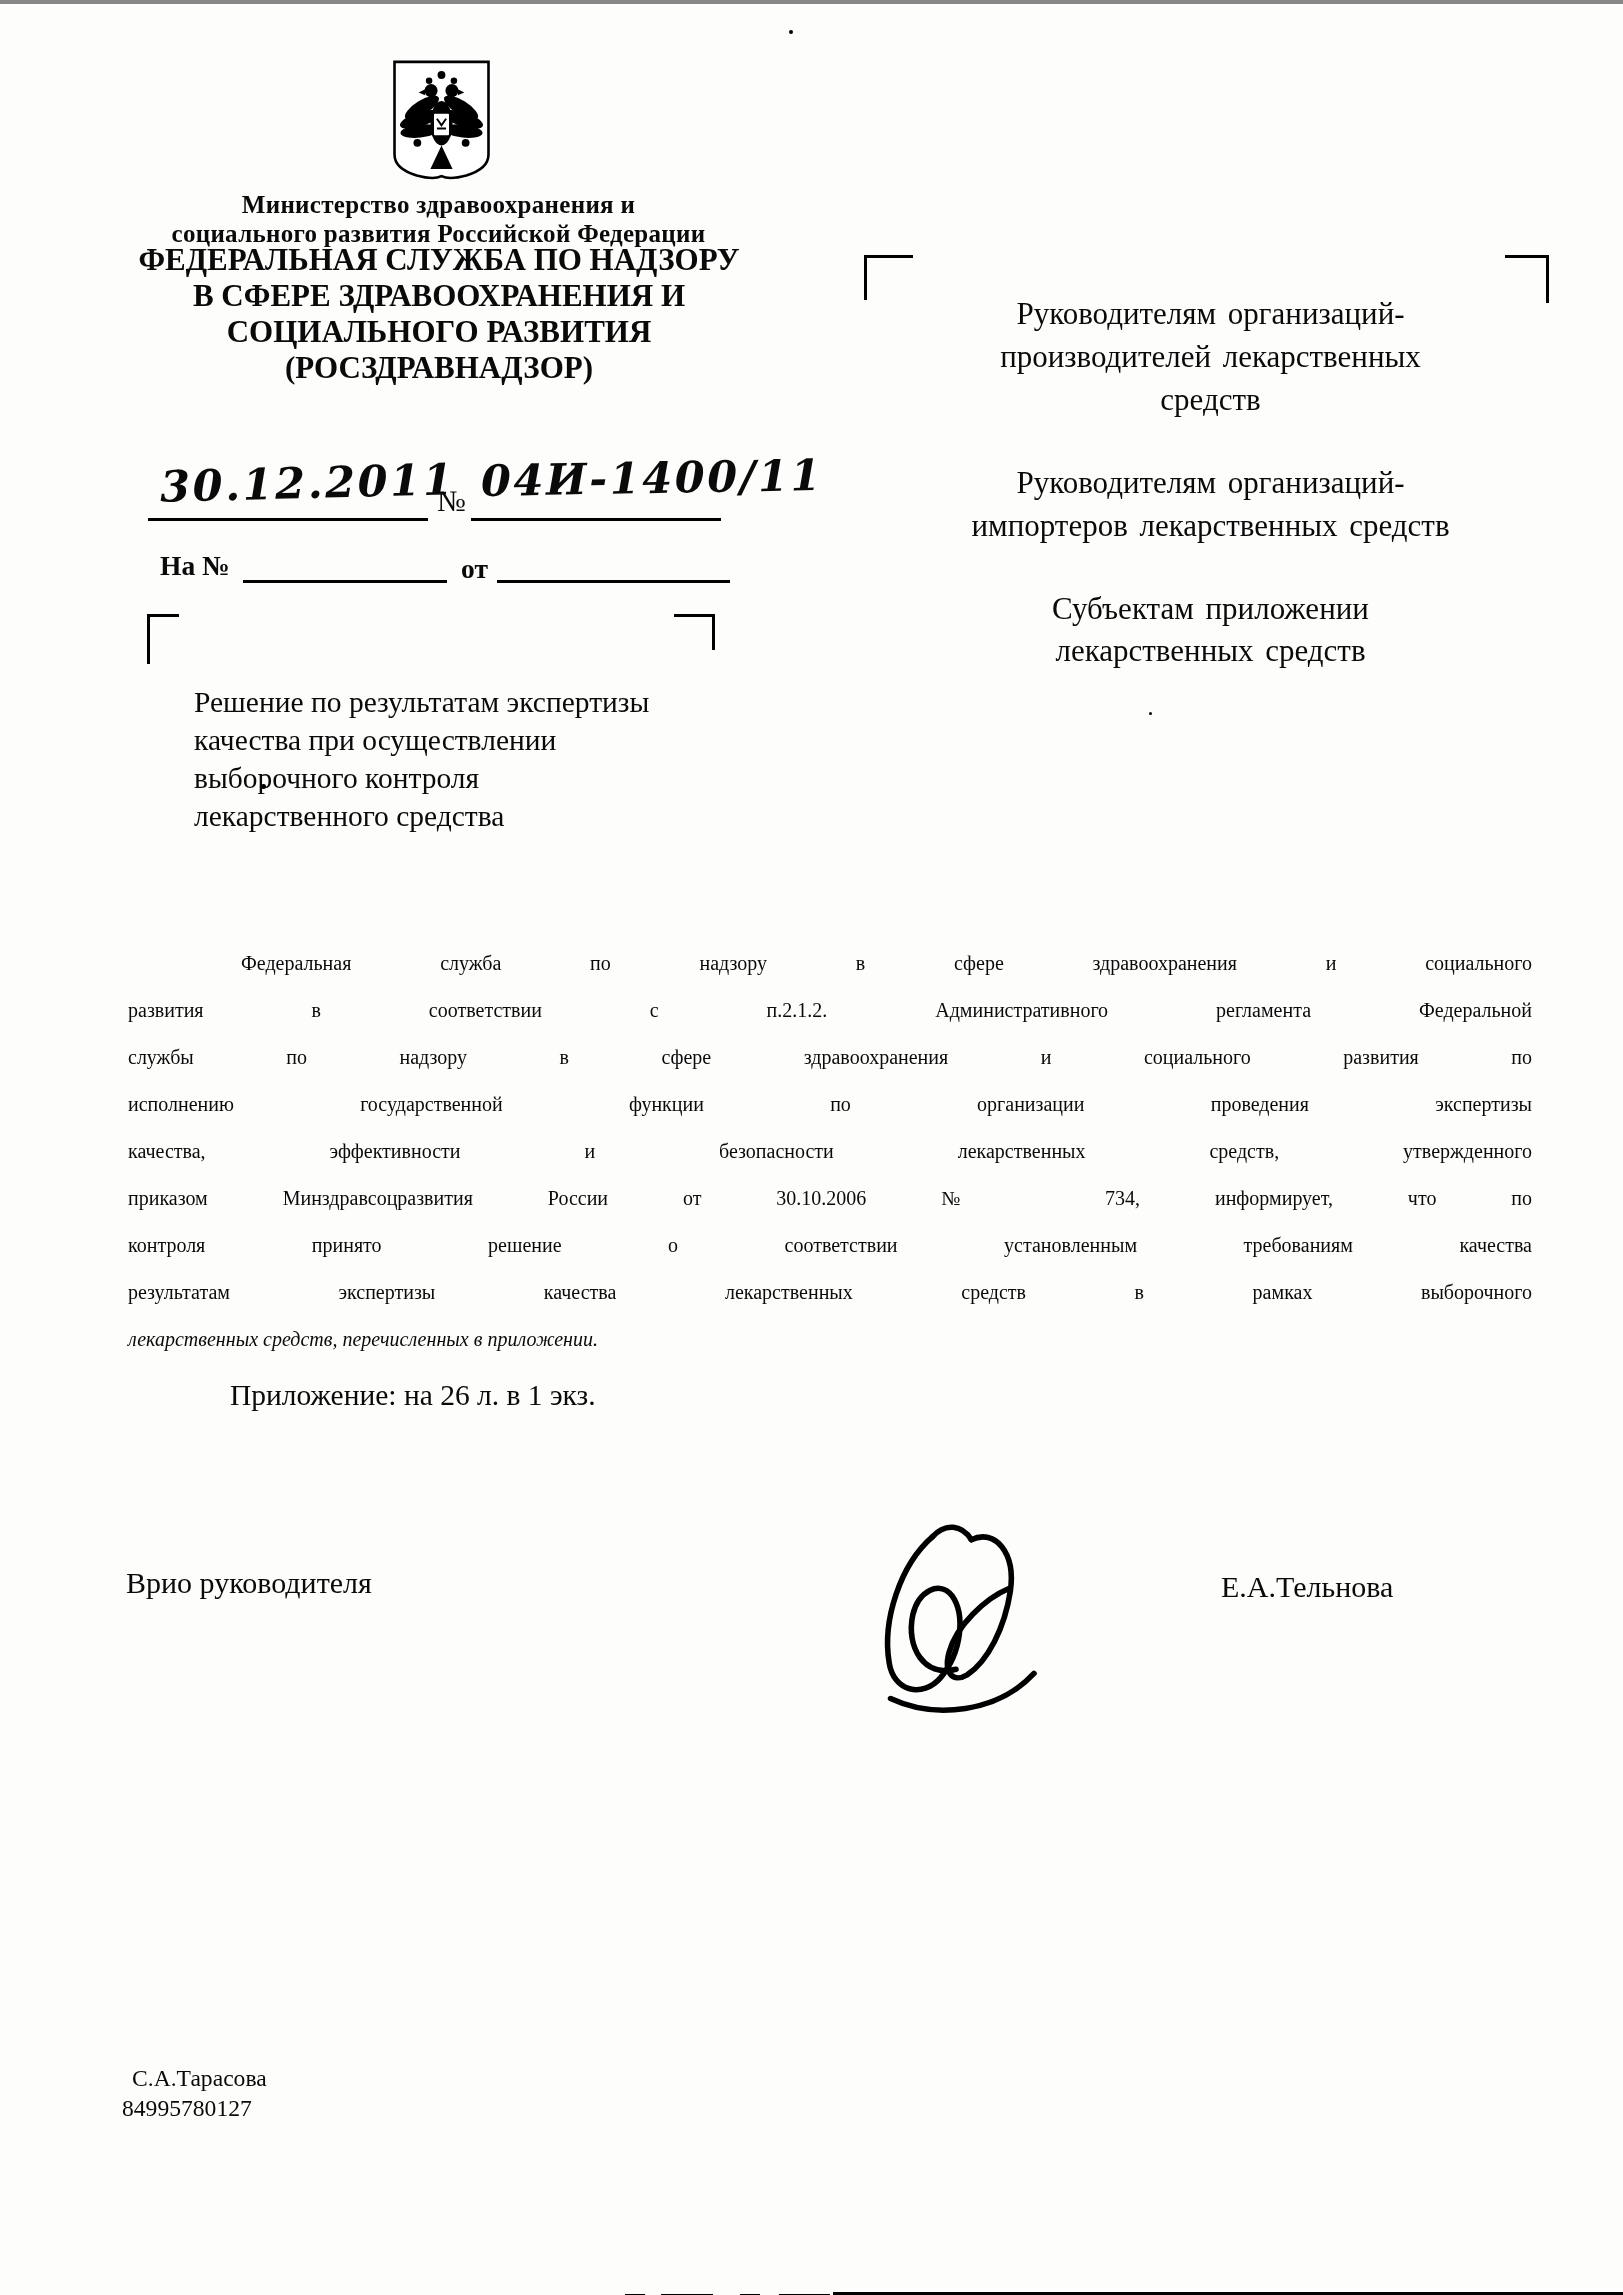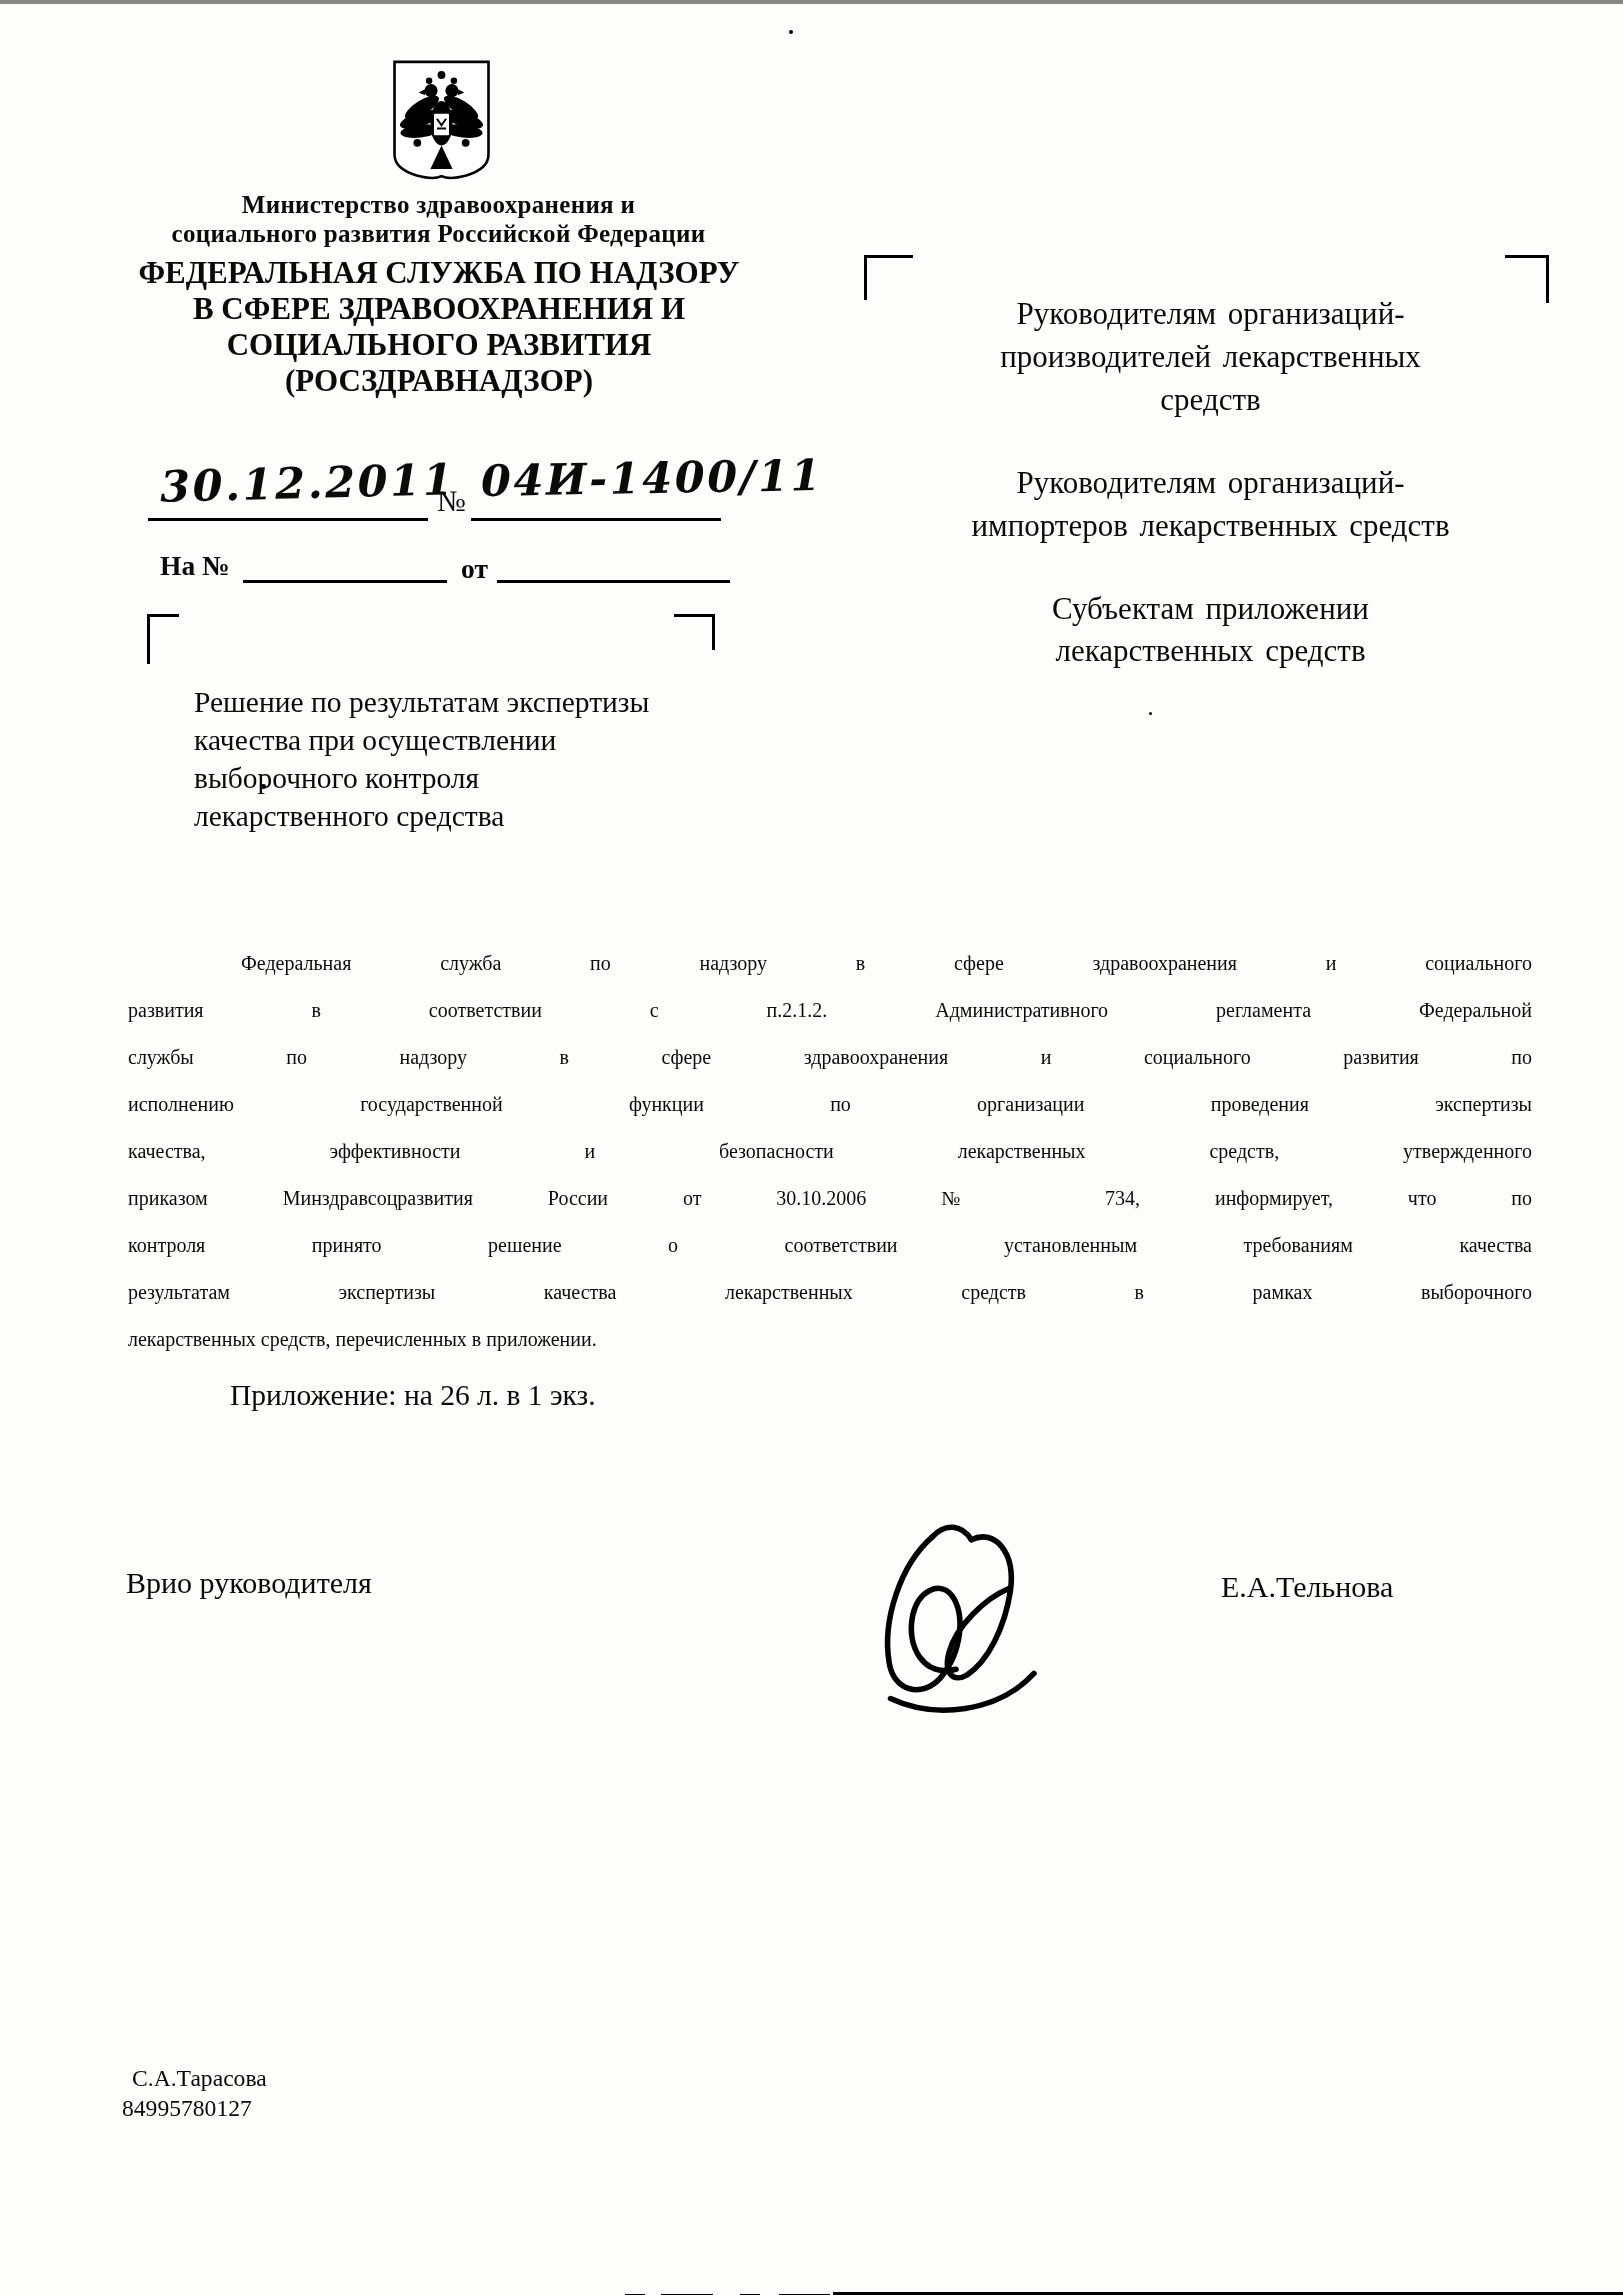--- a/index.html
+++ b/index.html
@@ -11,21 +11,21 @@
   }
   .abs { position:absolute; }
 
   
   .emblem { left:389px; top:54px; width:105px; height:124px; }
   .ministry {
     left:111px; top:186px; width:655px; text-align:center;
     font-weight:bold; font-size:25px; line-height:29px; letter-spacing:0.3px;
   }
   .service {
-    left:92px; top:251px; width:694px; text-align:center;
+    left:92px; top:238px; width:694px; text-align:center;
     font-weight:bold; font-size:31px; line-height:36px;
   }
   .org-contact {
     left:92px; top:393px; width:694px; text-align:center;
     font-size:22px; line-height:26px;
   }
 
   
   .handwrite {
     font-family:"DejaVu Serif", serif; font-style:italic; font-weight:bold;
@@ -59,21 +59,21 @@
   .addr-2 { top:457px; }
   .addr-3 { top:584px; line-height:42px; }
 
   
   .subject { left:194px; top:679px; width:563px; font-size:29.5px; line-height:38px; }
 
   
   .body-text { left:128px; top:936px; width:1404px; font-size:20px; }
   .jline { text-align:justify; text-align-last:justify; height:47px; line-height:47px; white-space:nowrap; }
   .jline.first { text-indent:113px; }
-  .jline.last  { text-align-last:left; }
+  .jline.last  { text-align-last:left;font-style:italic; }
 
   .attachment { left:230px; top:1375px; font-size:29.5px; }
 
   
   .signer-position { left:126px;  top:1562px; font-size:30px; }
   .signer-name     { left:1221px; top:1566px; font-size:30px; }
   .sig { left:848px; top:1512px; width:216px; height:209px; }
 
   
   .executor       { left:132px; top:2061px; font-size:23.6px; }

